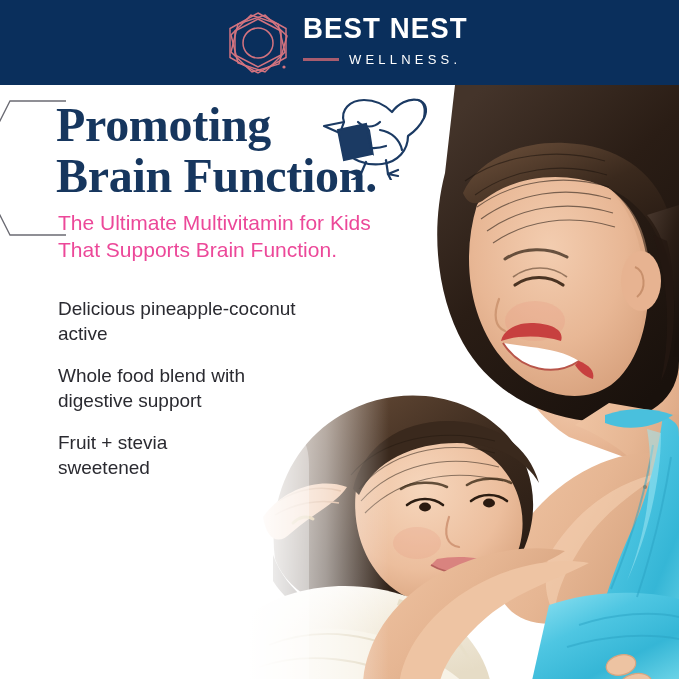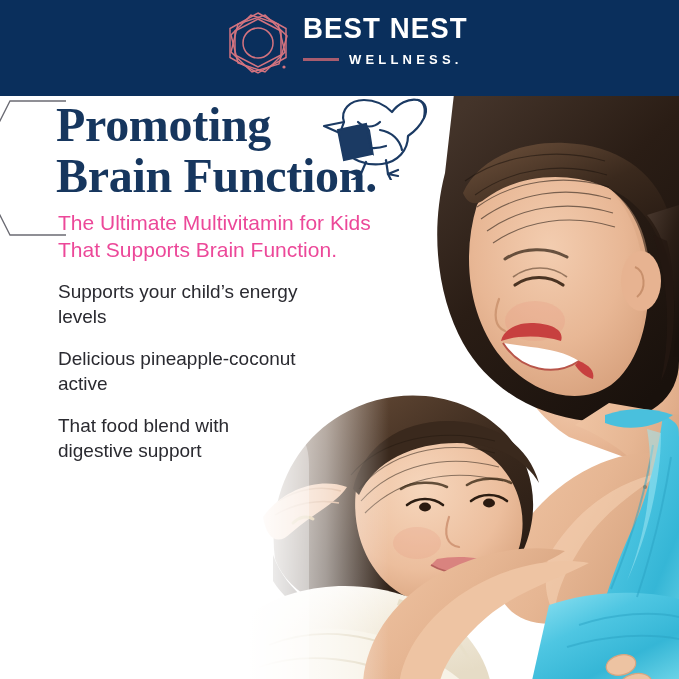--- a/index.html
+++ b/index.html
@@ -14,21 +14,21 @@
     overflow: hidden;
     background: #ffffff;
     font-family: "Liberation Sans", sans-serif;
   }
 
   
   .header-bar {
     position: absolute;
     left: 0; top: 0;
     width: 679px;
-    height: 96px;
+    height: 85px;
     background: #0a2f5c;
     z-index: 5;
   }
   .logo-group {
     position: absolute;
     left: 225px; top: 9px;
     width: 250px; height: 68px;
   }
   .logo-mark {
     position: absolute;
@@ -63,21 +63,21 @@
   .brand-dash {
     display: block;
     width: 36px;
     height: 3px;
     background: #a85c6e;
     flex: 0 0 auto;
   }
   .brand-sub {
     color: #ffffff;
     font-size: 13px;
-    font-weight: bold;
+    font-weight: normal;
     letter-spacing: 4.2px;
     line-height: 1;
     white-space: nowrap;
   }
 
   
   .photo-wrap {
     position: absolute;
     right: 0;
     top: 85px;
@@ -417,31 +417,33 @@
     <div class="headline">Promoting
 Brain Function.</div>
 
     <div class="subhead">The Ultimate Multivitamin for Kids
 That Supports Brain Function.</div>
 
     <div class="bullets">
 
 
       <div class="bullet">
-        <div class="bullet-body">Supports your child’s energy
-levels</div>
       </div>
 
       <div class="bullet">
         <div class="bullet-body">Delicious pineapple-coconut
 active</div>
       </div>
 
       <div class="bullet">
-        <div class="bullet-body">That food blend with
+        <div class="bullet-body">Whole food blend with
 digestive support</div>
       </div>
 
+      <div class="bullet">
+        <div class="bullet-body">Fruit + stevia
+sweetened</div>
+      </div>
 
     </div>
   </div>
 
 </div>
 
 </body></html>

